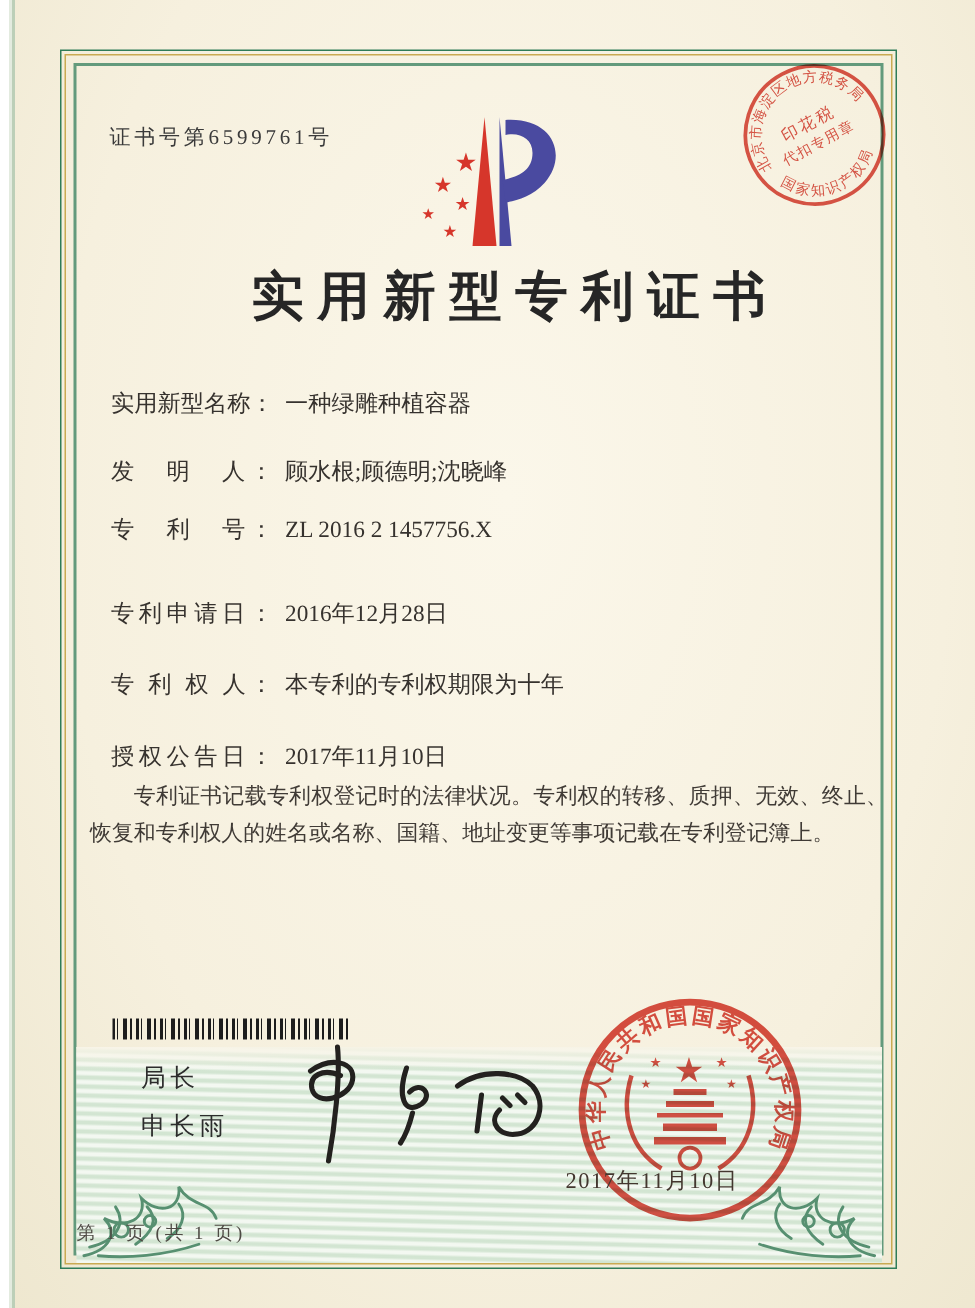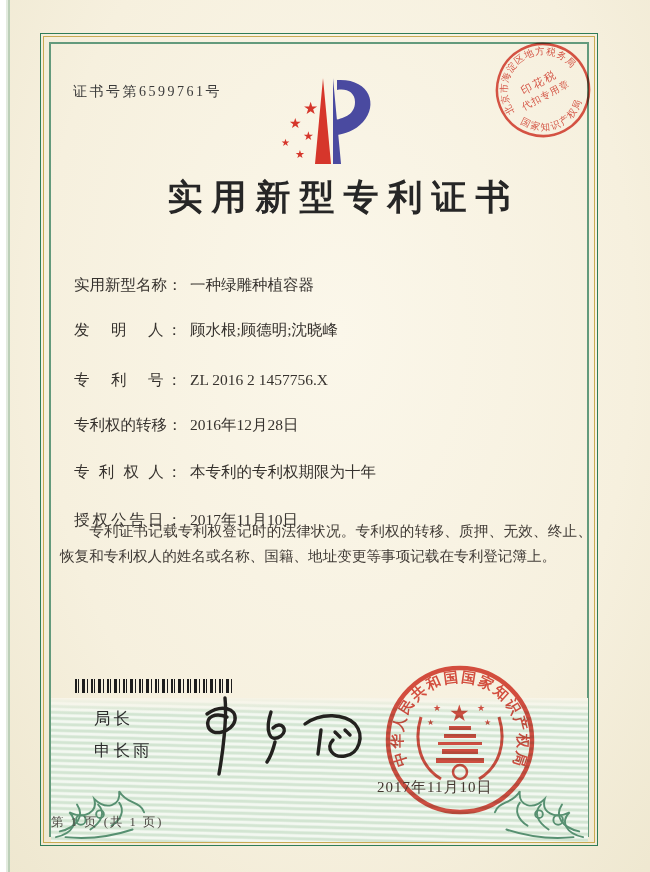--- a/index.html
+++ b/index.html
@@ -19,24 +19,24 @@
   .frame-gold{ width:100%; height:100%; border:1px solid #c9aa52; padding:5px; }
   .frame-inner{ width:100%; height:100%; border:2px solid #639a7c; }
 
   .cert-no{ position:absolute; left:73px; top:83px; font-size:14px; letter-spacing:2.5px; color:#3a3a3a; }
 
   .logo{ position:absolute; left:267px; top:70px; }
 
   .title{ position:absolute; left:51px; top:174px; width:537px; text-align:center;
     font-size:35px; font-weight:bold; letter-spacing:9px; color:#262626;margin-left:24px; }
 
-  .field-row{ position:absolute; left:74px; font-size:15.5px; color:#36322e; white-space:nowrap;margin-top:16px; }
+  .field-row{ position:absolute; left:74px; font-size:15.5px; color:#36322e; white-space:nowrap; }
   .field-label{ display:inline-block; width:108px; text-align:justify; text-align-last:justify; }
   .field-value{ padding-left:8px; }
-  .fr0{top:259px}.fr1{top:304px}.fr2{top:354px}.fr3{top:399px}.fr4{top:446px}.fr5{top:494px}
+  .fr0{top:259px}.fr1{top:304px}.fr2{top:343px}.fr3{top:399px}.fr4{top:446px}.fr5{top:494px}
 
   .body-text{ position:absolute; left:60px; top:519px; width:532px;
     font-size:14.6px; line-height:1.72; color:#403b36; text-align:justify; }
   .body-text p{ margin:0; text-indent:2em; }
 
   .barcode{ position:absolute; left:75px; top:679px; width:159px; height:14px;
     background:repeating-linear-gradient(90deg,
       #1d1d1d 0 2px, transparent 2px 3px,
       #1d1d1d 3px 4px, transparent 4px 7px,
       #1d1d1d 7px 10px, transparent 10px 12px,
@@ -98,21 +98,21 @@
 <div class="field-row fr0">
   <span class="field-label">实用新型名称：</span><span class="field-value">一种绿雕种植容器</span>
 </div>
 <div class="field-row fr1">
   <span class="field-label">发　明　人：</span><span class="field-value">顾水根;顾德明;沈晓峰</span>
 </div>
 <div class="field-row fr2">
   <span class="field-label">专　利　号：</span><span class="field-value">ZL 2016 2 1457756.X</span>
 </div>
 <div class="field-row fr3">
-  <span class="field-label">专利权的转移：</span><span class="field-value">2016年12月28日</span>
+  <span class="field-label">专利申请日：</span><span class="field-value">2016年12月28日</span>
 </div>
 <div class="field-row fr4">
   <span class="field-label">专 利 权 人：</span><span class="field-value">本专利的专利权期限为十年</span>
 </div>
 <div class="field-row fr5">
   <span class="field-label">授权公告日：</span><span class="field-value">2017年11月10日</span>
 </div>
 
 <div class="body-text">
   <p>专利证书记载专利权登记时的法律状况。专利权的转移、质押、无效、终止、恢复和专利权人的姓名或名称、国籍、地址变更等事项记载在专利登记簿上。</p>

